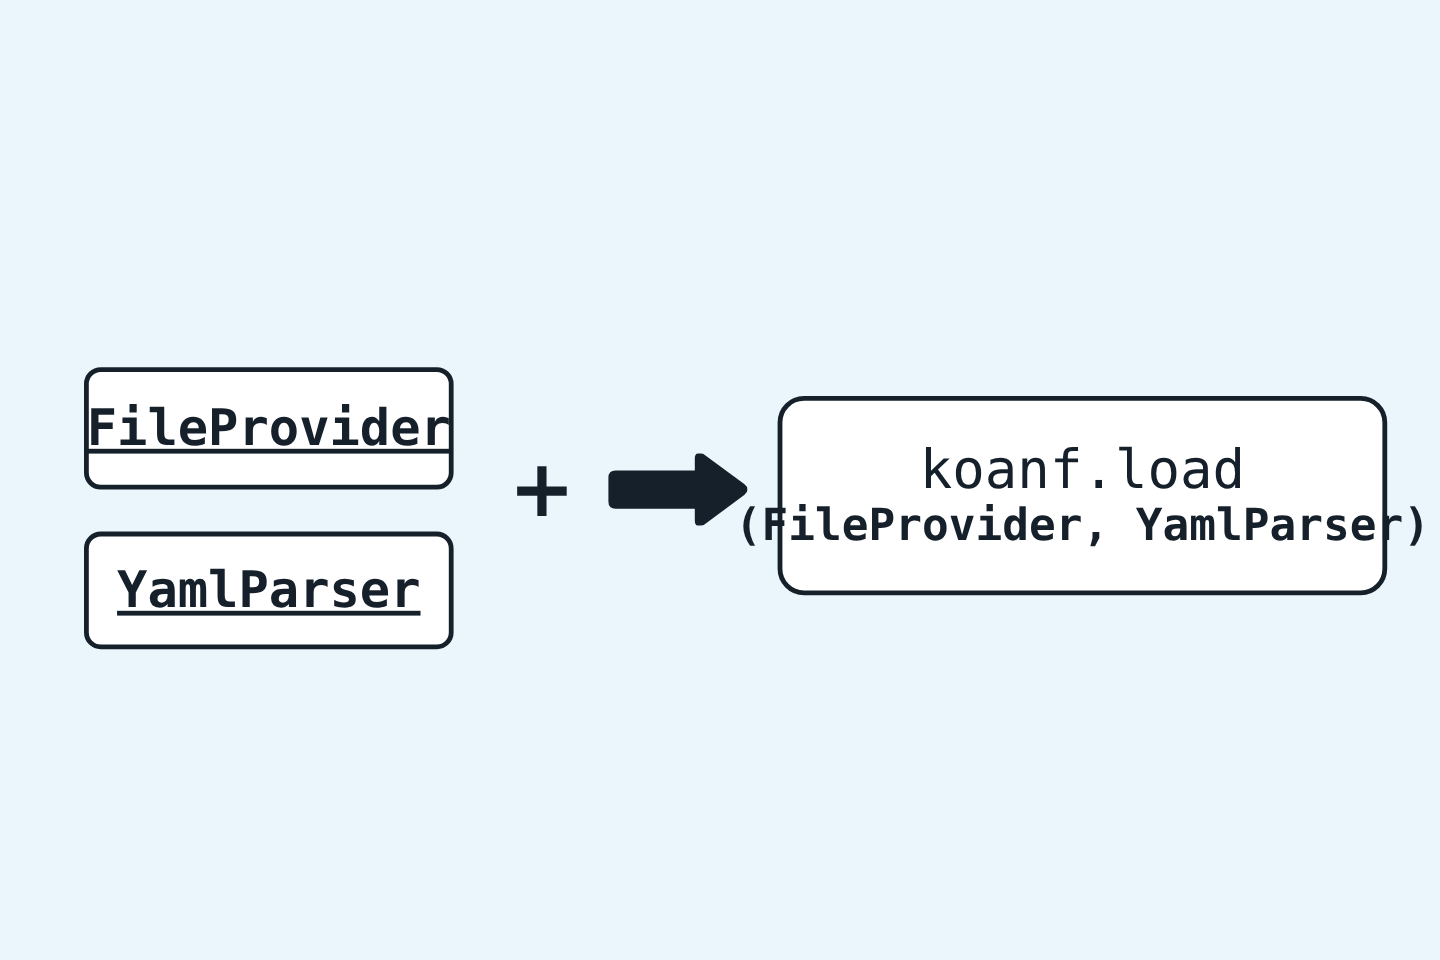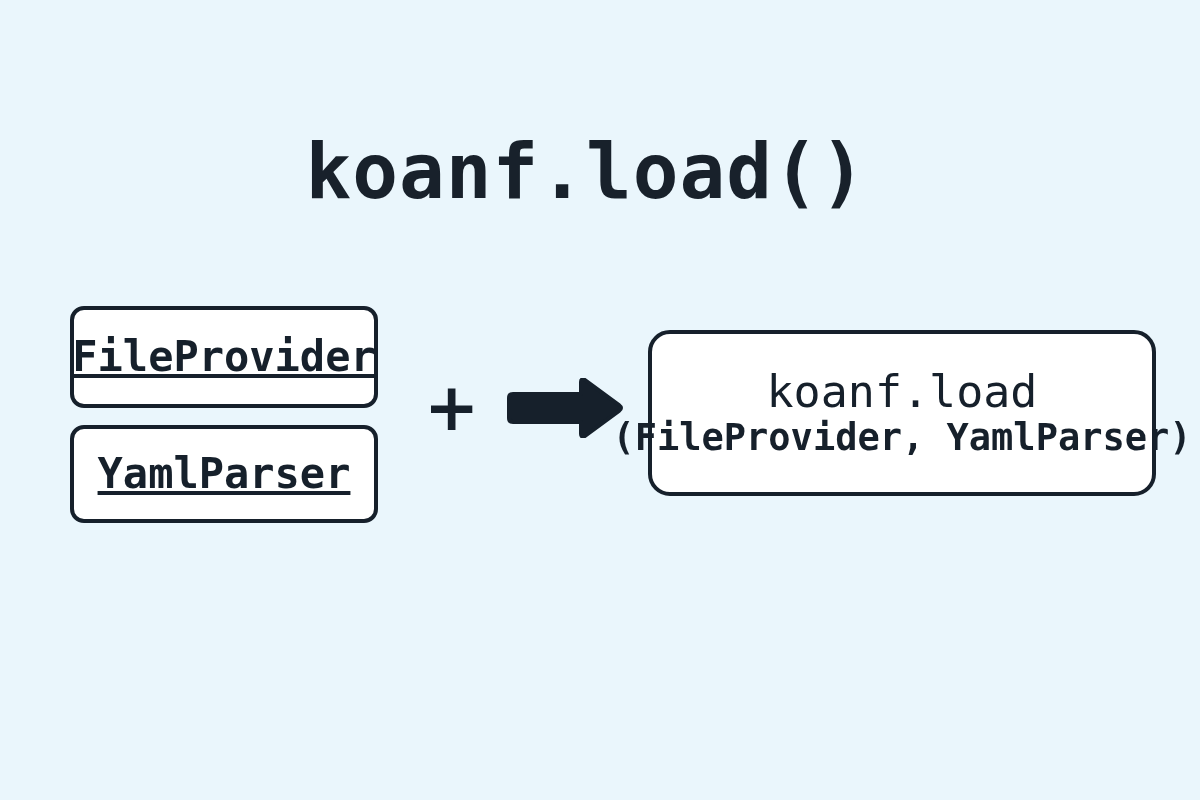--- a/index.html
+++ b/index.html
@@ -50,21 +50,21 @@
   }
 
   .box-input-1 {
     left: 70px;
     top: 306px;
     width: 308px;
     height: 102px;
   }
   .box-input-2 {
     left: 70px;
-    top: 425px;
+    top: 443px;
     width: 308px;
     height: 98px;
   }
   .box-result {
     left: 648px;
     top: 330px;
     width: 508px;
     height: 166px;
     border-radius: 22px;
   }
@@ -121,21 +121,20 @@
     top: 378px;
     width: 118px;
     height: 60px;
   }
 </style>
 </head>
 <body>
 
 <div id="canvas">
 
-  <div class="title">koanf.load()</div>
 
   <div class="node-box box-input-1">
     <span class="node-label">FileProvider</span>
   </div>
 
   <div class="node-box box-input-2">
     <span class="node-label">YamlParser</span>
   </div>
 
   <div class="plus-sign">+</div>

